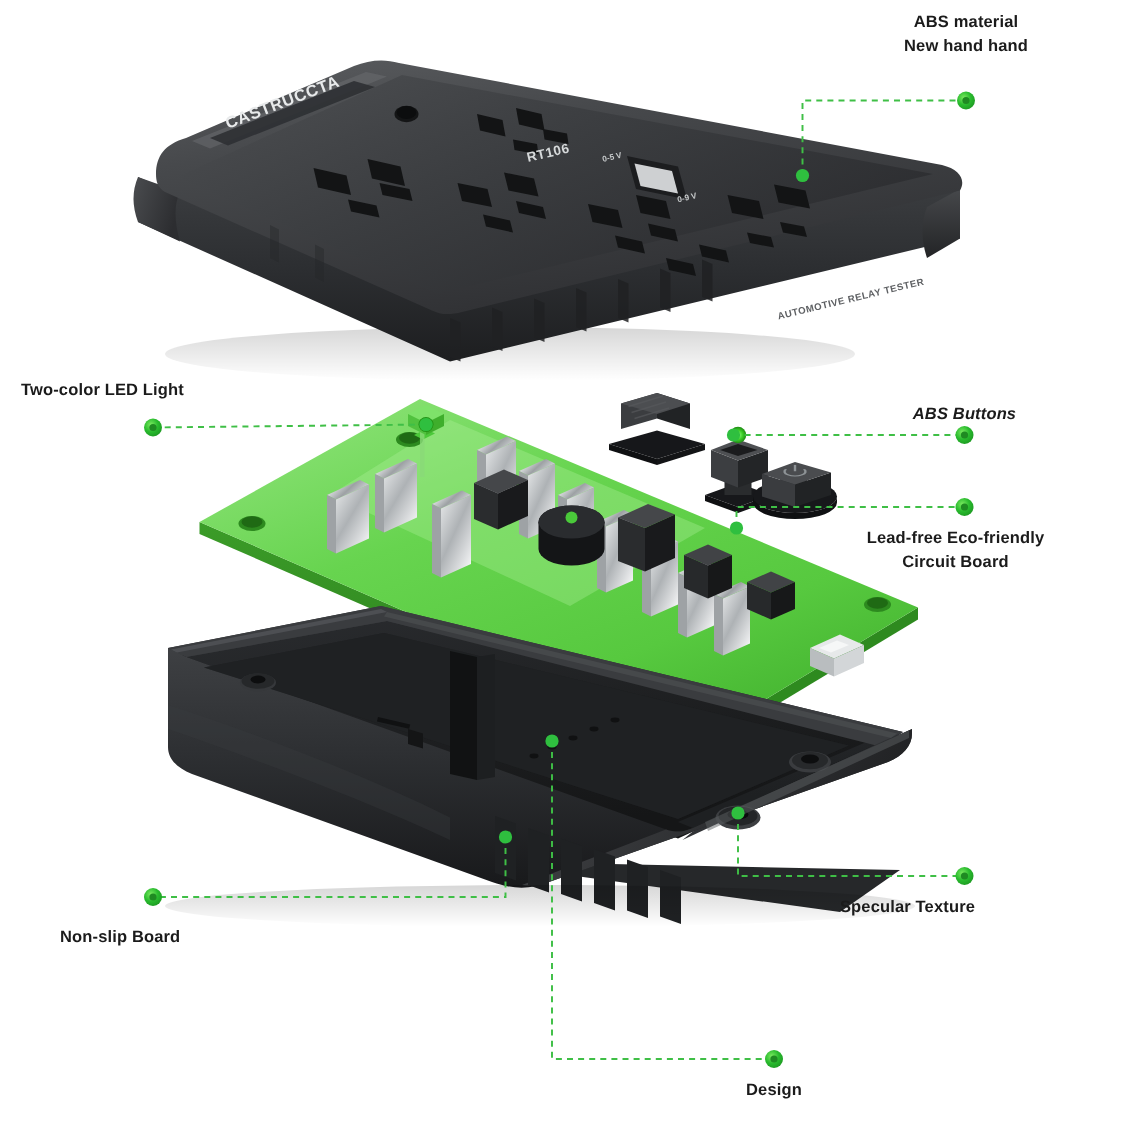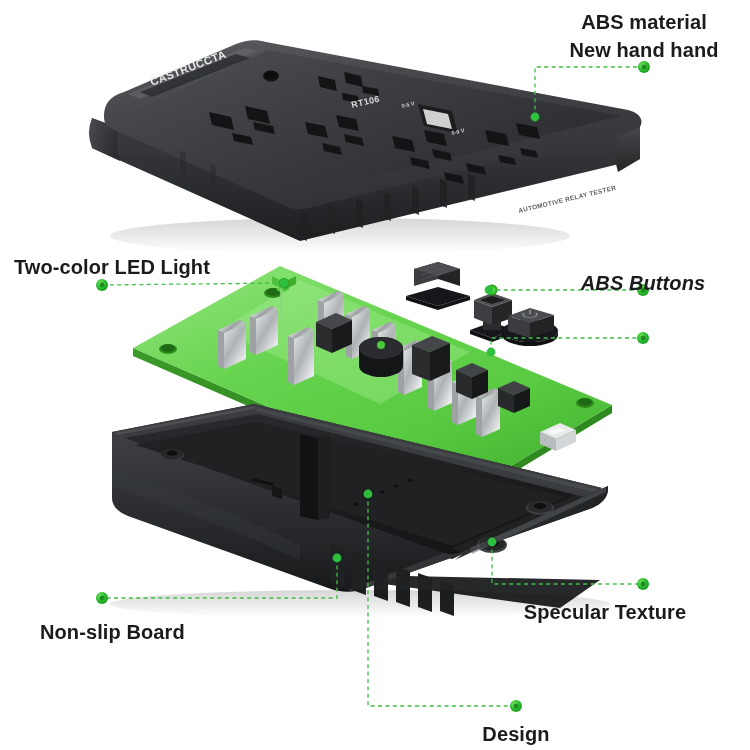--- a/index.html
+++ b/index.html
@@ -14,21 +14,21 @@
     background: #ffffff;
     overflow: hidden;
     font-family: "Liberation Sans", sans-serif;
   }
   #art { position: absolute; left: 0; top: 0; width: 750px; height: 750px; }
 
   .callout-label {
     position: absolute;
     font-family: "Liberation Sans", sans-serif;
     font-weight: bold;
-    font-size: 20px;
+    font-size: 11px;
     color: #1b1b1b;
     letter-spacing: 0.1px;
     white-space: nowrap;
     line-height: 1.42;
   }
   .callout-label.ctr { text-align: center; transform: translateX(-50%); }
   .callout-label.lft { text-align: center; }
   .callout-label .l2 { display: block; }
 </style>
 </head>
@@ -492,19 +492,19 @@
         <circle cx="368" cy="494" r="4.4" fill="#2fbf3f"></circle>
         <circle cx="516" cy="706" r="6" fill="url(#gDot)"></circle>
         <circle cx="516" cy="706" r="2.4" fill="#1f8a22"></circle>
       </g>
   </svg>
 
   <div id="labels">
       <div class="callout-label ctr" style="left: 644px; top: 8px;"><span>ABS material</span><span class="l2">New hand hand</span></div>
       <div class="callout-label lft" style="left: 14px; top: 253px;"><span>Two-color LED Light</span></div>
       <div class="callout-label ctr" style="left: 643px; top: 269px; font-style: italic;"><span>ABS Buttons</span></div>
-      <div class="callout-label ctr" style="left: 637px; top: 352px;"></div>
+      <div class="callout-label ctr" style="left: 637px; top: 352px;"><span>Lead-free Eco-friendly</span><span class="l2">Circuit Board</span></div>
       <div class="callout-label lft" style="left: 40px; top: 618px;"><span>Non-slip Board</span></div>
       <div class="callout-label ctr" style="left: 605px; top: 598px;"><span>Specular Texture</span></div>
       <div class="callout-label ctr" style="left: 516px; top: 720px;"><span>Design</span></div>
     </div>
 
 </div>
 
 </body></html>

